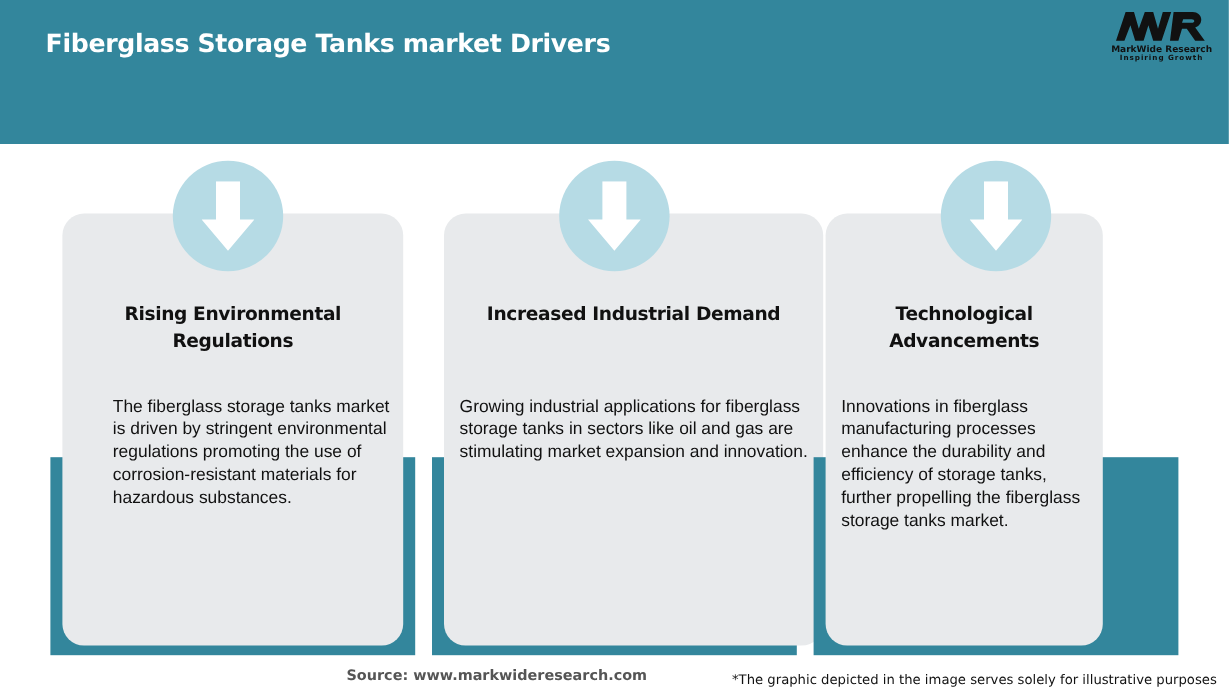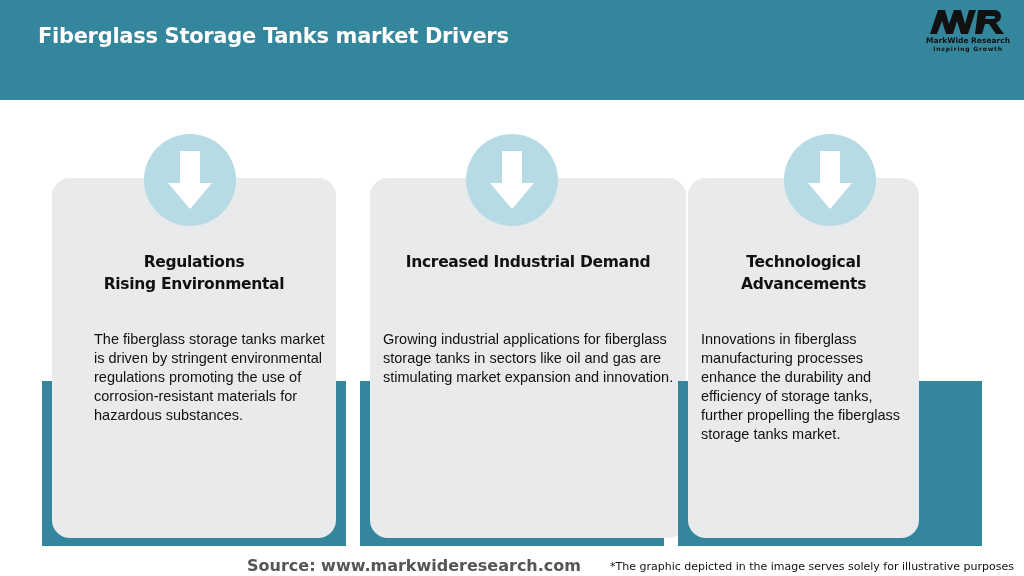--- a/index.html
+++ b/index.html
@@ -1,34 +1,34 @@
 <!DOCTYPE html>
 <html><head>
 <meta charset="utf-8">
 <style>
   html, body { margin:0; padding:0; }
   body { width:1024px; height:576px; position:relative; background:#ffffff; overflow:hidden;
          font-family:"Liberation Sans", sans-serif; }
-  .header { position:absolute; left:0; top:0; width:1024px; height:100px; background:#33869c; }
+  .header { position:absolute; left:0; top:0; width:1024px; height:120px; background:#33869c; }
   .title { position:absolute; left:38px; top:24px; color:#ffffff; font-family:"DejaVu Sans", sans-serif;
            font-weight:bold; font-size:21px; letter-spacing:-0.3px; }
   .logo { position:absolute; left:922px; top:8px; width:92px; height:50px; text-align:center; }
   .logo svg { display:block; margin:0 auto; }
   .logo-name { font-family:"DejaVu Sans", sans-serif; font-weight:bold; font-size:7.5px; color:#111; line-height:8px; margin-top:1px; }
   .logo-tag { font-family:"DejaVu Sans", sans-serif; font-weight:bold; font-size:6px; color:#111; letter-spacing:0.8px; line-height:7px; }
   .backing { position:absolute; background:#33869c; }
   .card { position:absolute; background:#e8eaec; border-radius:18px; }
   .circle { position:absolute; width:92px; height:92px; border-radius:50%; background:#b6dbe5; }
   .circle svg { position:absolute; left:24px; top:17px; }
   .card-title { position:absolute; left:0; width:100%; text-align:center; font-family:"DejaVu Sans", sans-serif;
                 font-weight:bold; font-size:15.5px; line-height:22px; color:#111; letter-spacing:-0.3px; }
   .card-body { position:absolute; left:13px; right:10px; font-size:14.5px; line-height:19px; color:#111; }
 
   .source { position:absolute; left:0; width:828px; top:556px; text-align:center; font-family:"DejaVu Sans", sans-serif;
-            font-weight:bold; font-size:16px; color:#555; }
+            font-weight:bold; font-size:12px; color:#555; }
   .disclaimer { position:absolute; right:10px; top:560px; font-family:"DejaVu Sans", sans-serif; font-size:11px; color:#111; }
 </style>
 </head>
 <body>
 
 <div class="header">
   <div class="title">Fiberglass Storage Tanks market Drivers</div>
   <div class="logo">
     <svg width="80" height="28" viewBox="0 0 80 28">
       <path d="M2 26 L10 2 L17 2 L21 16 L26 2 L33 2 L37 16 L41 2 L48 2 L40 26 L33 26 L29 13 L25 26 L18 26 L14 13 L9 26 Z" fill="#111"></path>
@@ -36,22 +36,22 @@
     </svg>
     <div class="logo-name">MarkWide Research</div>
     <div class="logo-tag">Inspiring Growth</div>
   </div>
 </div>
 
 <div>
   <div class="backing" style="left:42px; top:381px; width:304px; height:165px;"></div>
   <div class="card" style="left:52px; top:178px; width:284px; height:360px;">
     <div class="card-title" style="top:73px;">
+      <div>Rising Environmental</div>
       <div>Regulations</div>
-      <div>Rising Environmental</div>
     </div>
     <div class="card-body" style="top:152px;margin-left:29px;">The fiberglass storage tanks market is driven by stringent environmental regulations promoting the use of corrosion-resistant materials for hazardous substances.</div>
   </div>
   <div class="circle" style="left:144px; top:134px;">
     <svg width="44" height="60" viewBox="0 0 44 60">
       <path d="M12 0 H32 V32 H44 L22 58 L0 32 H12 Z" fill="#ffffff"></path>
     </svg>
   </div>
 </div>
 

